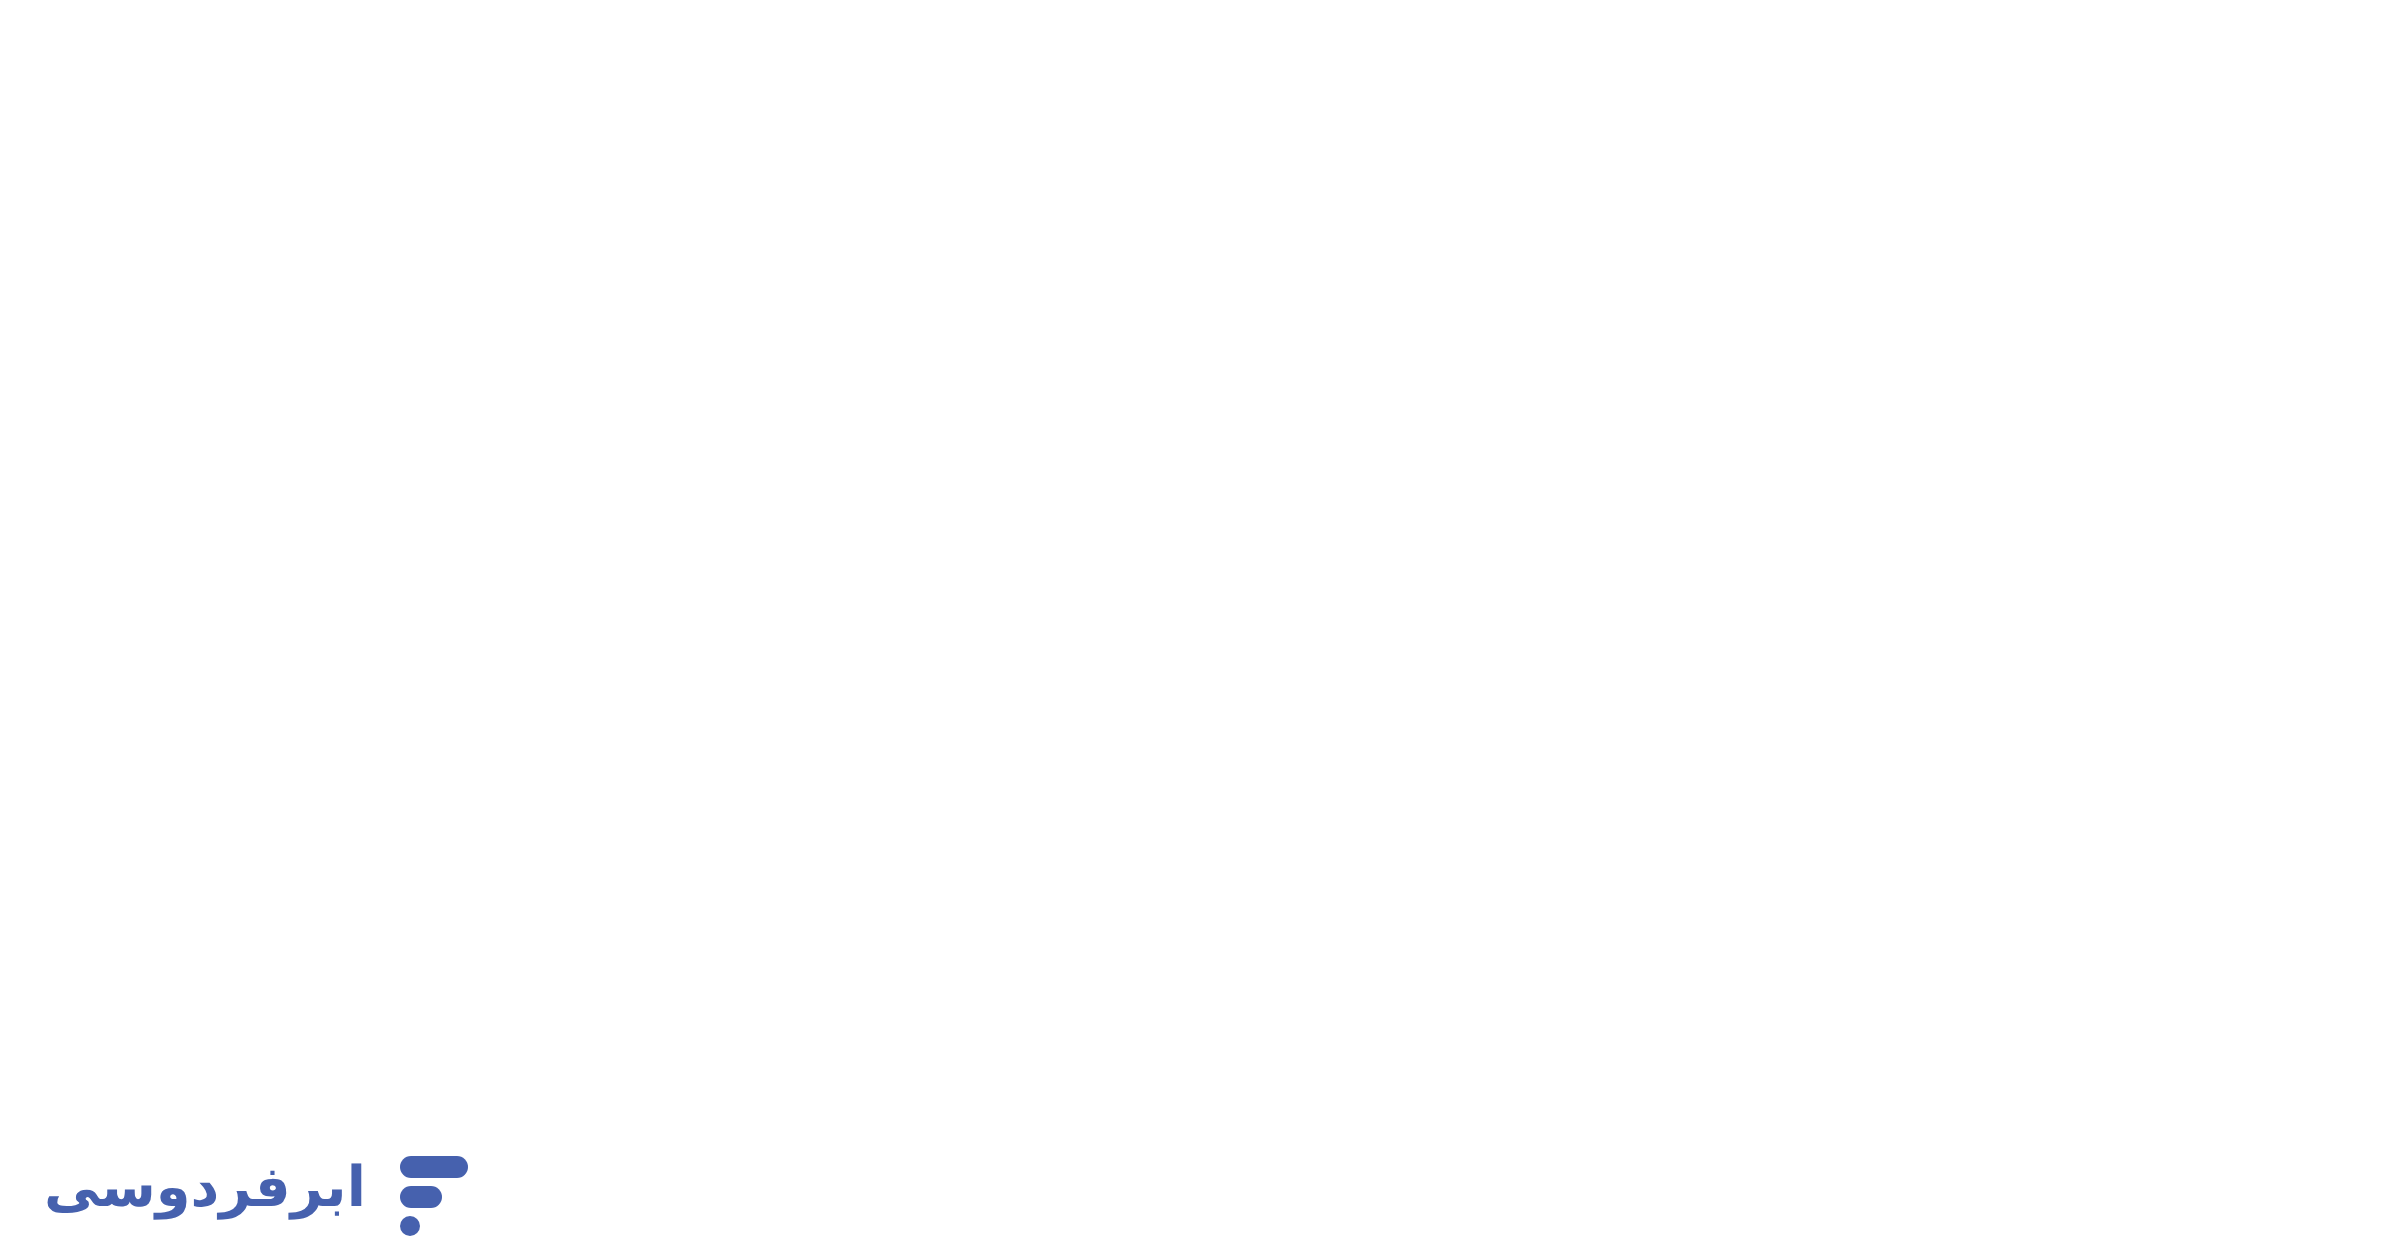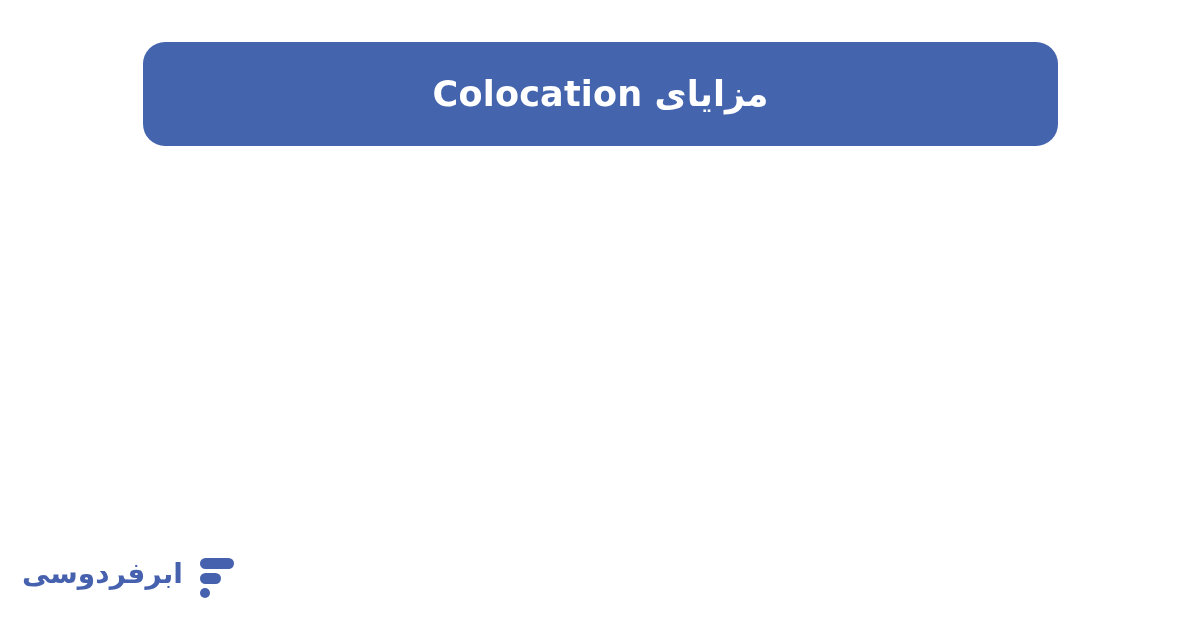--- a/index.html
+++ b/index.html
@@ -56,21 +56,21 @@
   }
   .item {
     position: absolute;
     pointer-events: auto;
   }
 
   
   .logo {
     position: absolute;
     left: 22px;
-    top: 552px;
+    top: 572px;
     display: flex;
     flex-direction: row-reverse;
     align-items: center;
     gap: 13px;
   }
   .logo-mark {
     position: relative;
     width: 38px;
     height: 44px;
   }
@@ -89,23 +89,20 @@
     direction: rtl;
     unicode-bidi: isolate;
     line-height: 1;
   }
 </style>
 </head>
 <body>
 
 <div class="canvas">
 
-  <div class="title-banner">
-    <div class="title-text">مزایای Colocation</div>
-  </div>
 
   <div class="items" id="items-root">
       <div class="item"></div>
       <div class="item"></div>
       <div class="item"></div>
       <div class="item"></div>
     </div>
 
   <div class="logo">
     <div class="logo-text">ابرفردوسی</div>

